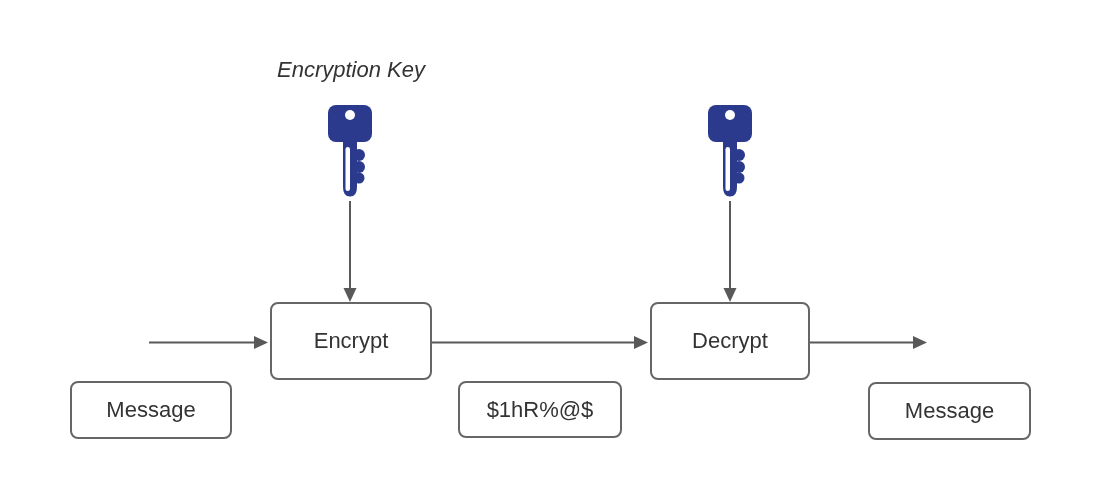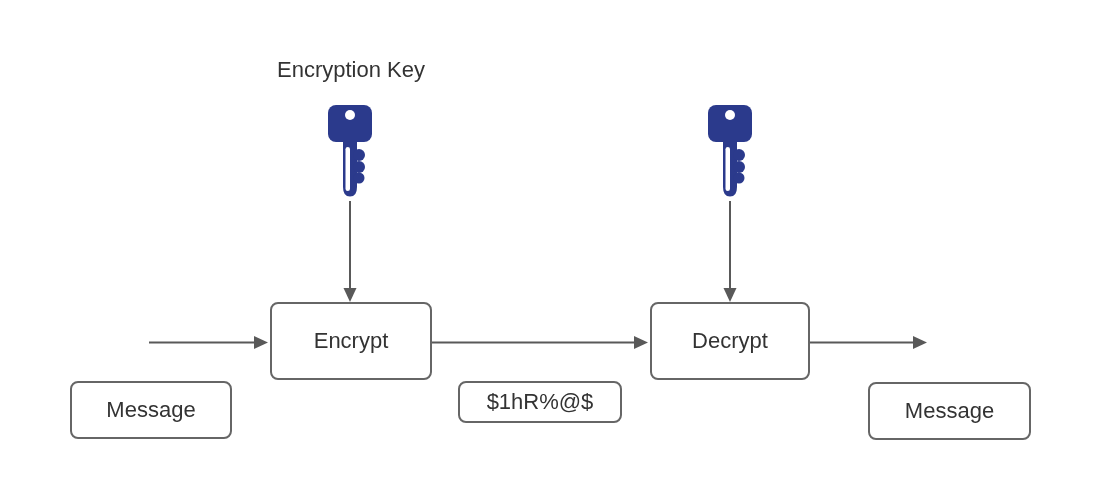--- a/index.html
+++ b/index.html
@@ -18,21 +18,21 @@
     font-family: "Liberation Sans", sans-serif;
     overflow: hidden;
   }
   .canvas { position: relative; width: 1100px; height: 484px; }
 
   .key-label {
     position: absolute; top: 57px; width: 240px;
     text-align: center; font-size: 22px; color: var(--text);
     white-space: nowrap;
   }
-  .key-label.enc { left: 231px; }
+  .key-label.enc { left: 231px; font-style: italic; }
   .key-label.dec { left: 610px; }
 
   .key-icon {
     position: absolute; top: 105px; width: 44px; height: 93px;
   }
   .key-icon.enc { left: 328px; }
   .key-icon.dec { left: 708px; }
 
   .arrows {
     position: absolute; left: 0; top: 0; width: 1100px; height: 484px;
@@ -46,21 +46,21 @@
     background: var(--box-fill);
     border: 2px solid var(--box-border);
     border-radius: 8px;
     display: flex; align-items: center; justify-content: center;
     font-size: 22px; color: var(--text);
     white-space: nowrap;
   }
   .box.encrypt   { left: 270px; top: 302px; width: 162px; height: 78px; }
   .box.decrypt   { left: 650px; top: 302px; width: 160px; height: 78px; }
   .box.msg-left  { left: 70px;  top: 381px; width: 162px; height: 58px; }
-  .box.cipher    { left: 458px; top: 381px; width: 164px; height: 42px; }
+  .box.cipher    { left: 458px; top: 381px; width: 164px; height: 57px; }
   .box.msg-right { left: 868px; top: 382px; width: 163px; height: 58px; }
 </style>
 </head>
 <body>
 
 <div class="canvas">
 
   <div class="key-label enc">Encryption Key</div>
 
   <svg class="key-icon enc" viewBox="0 0 44 93" aria-hidden="true">

